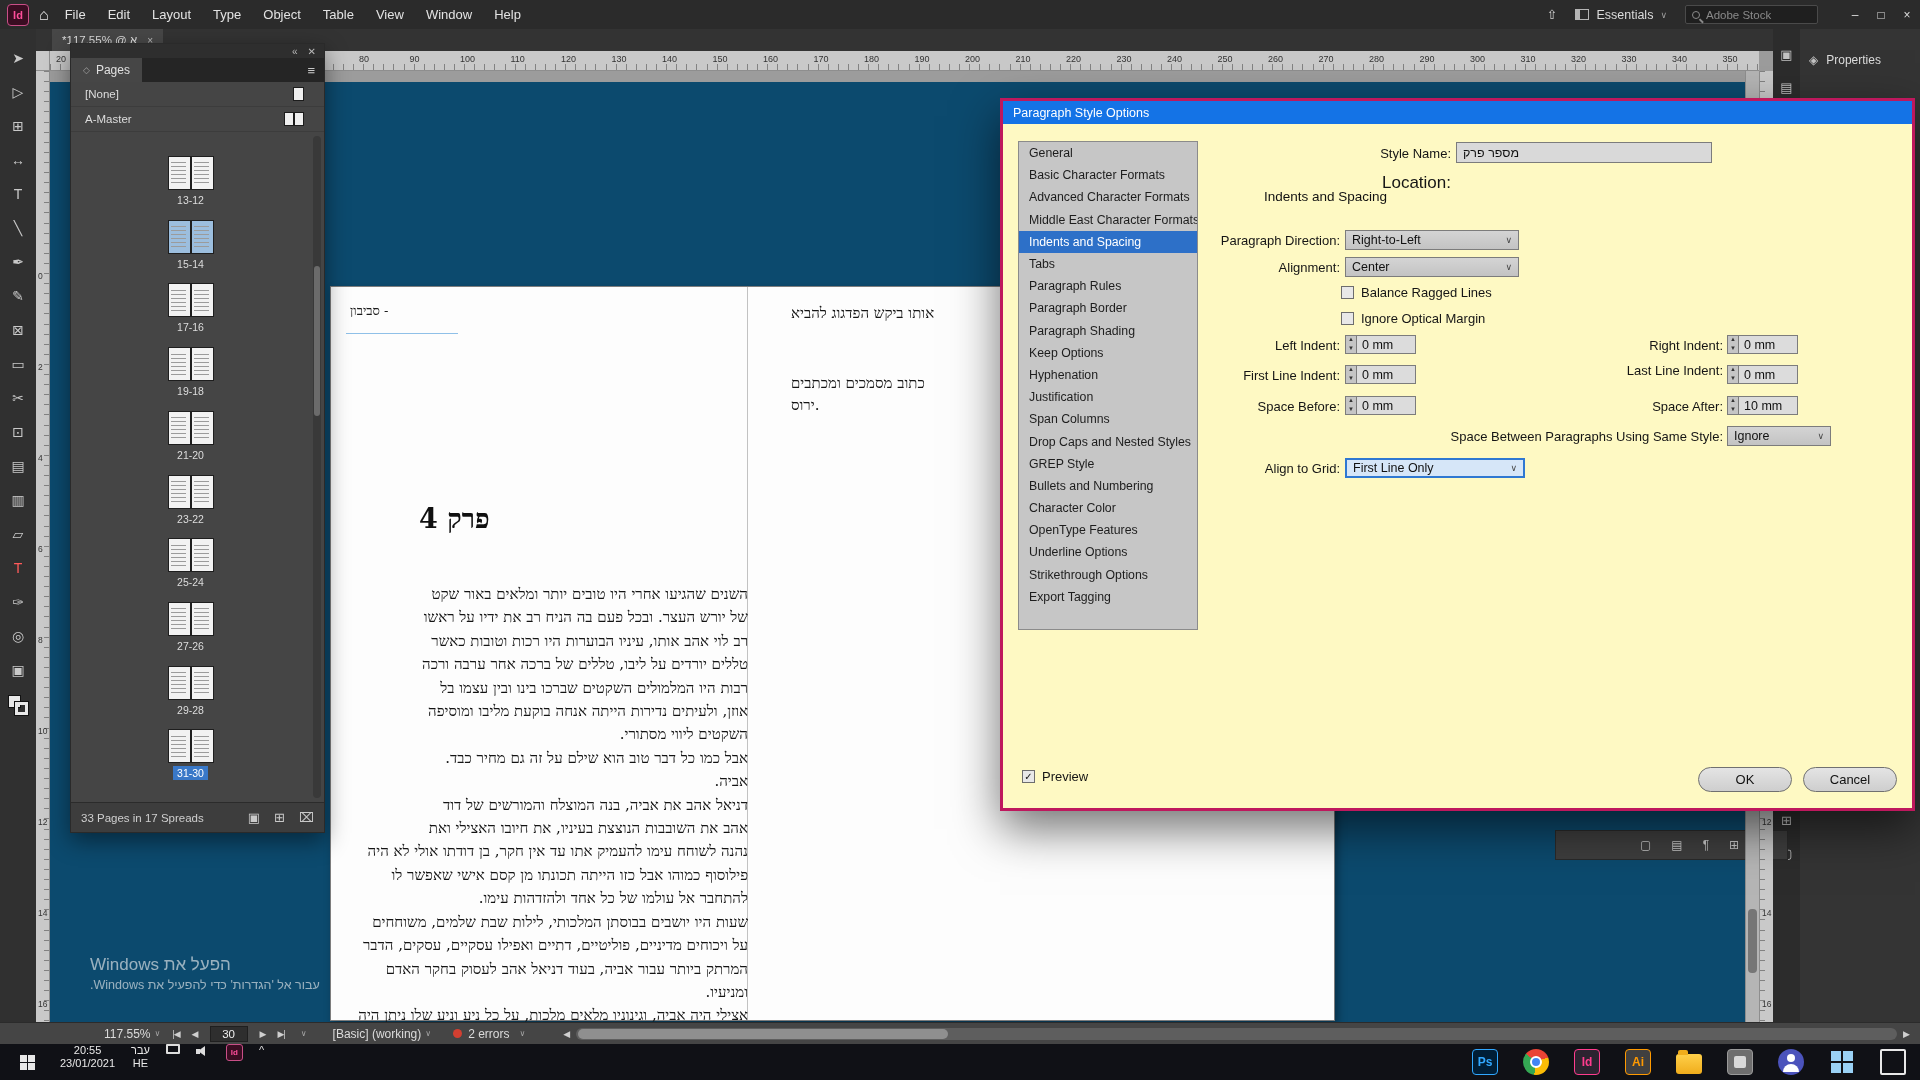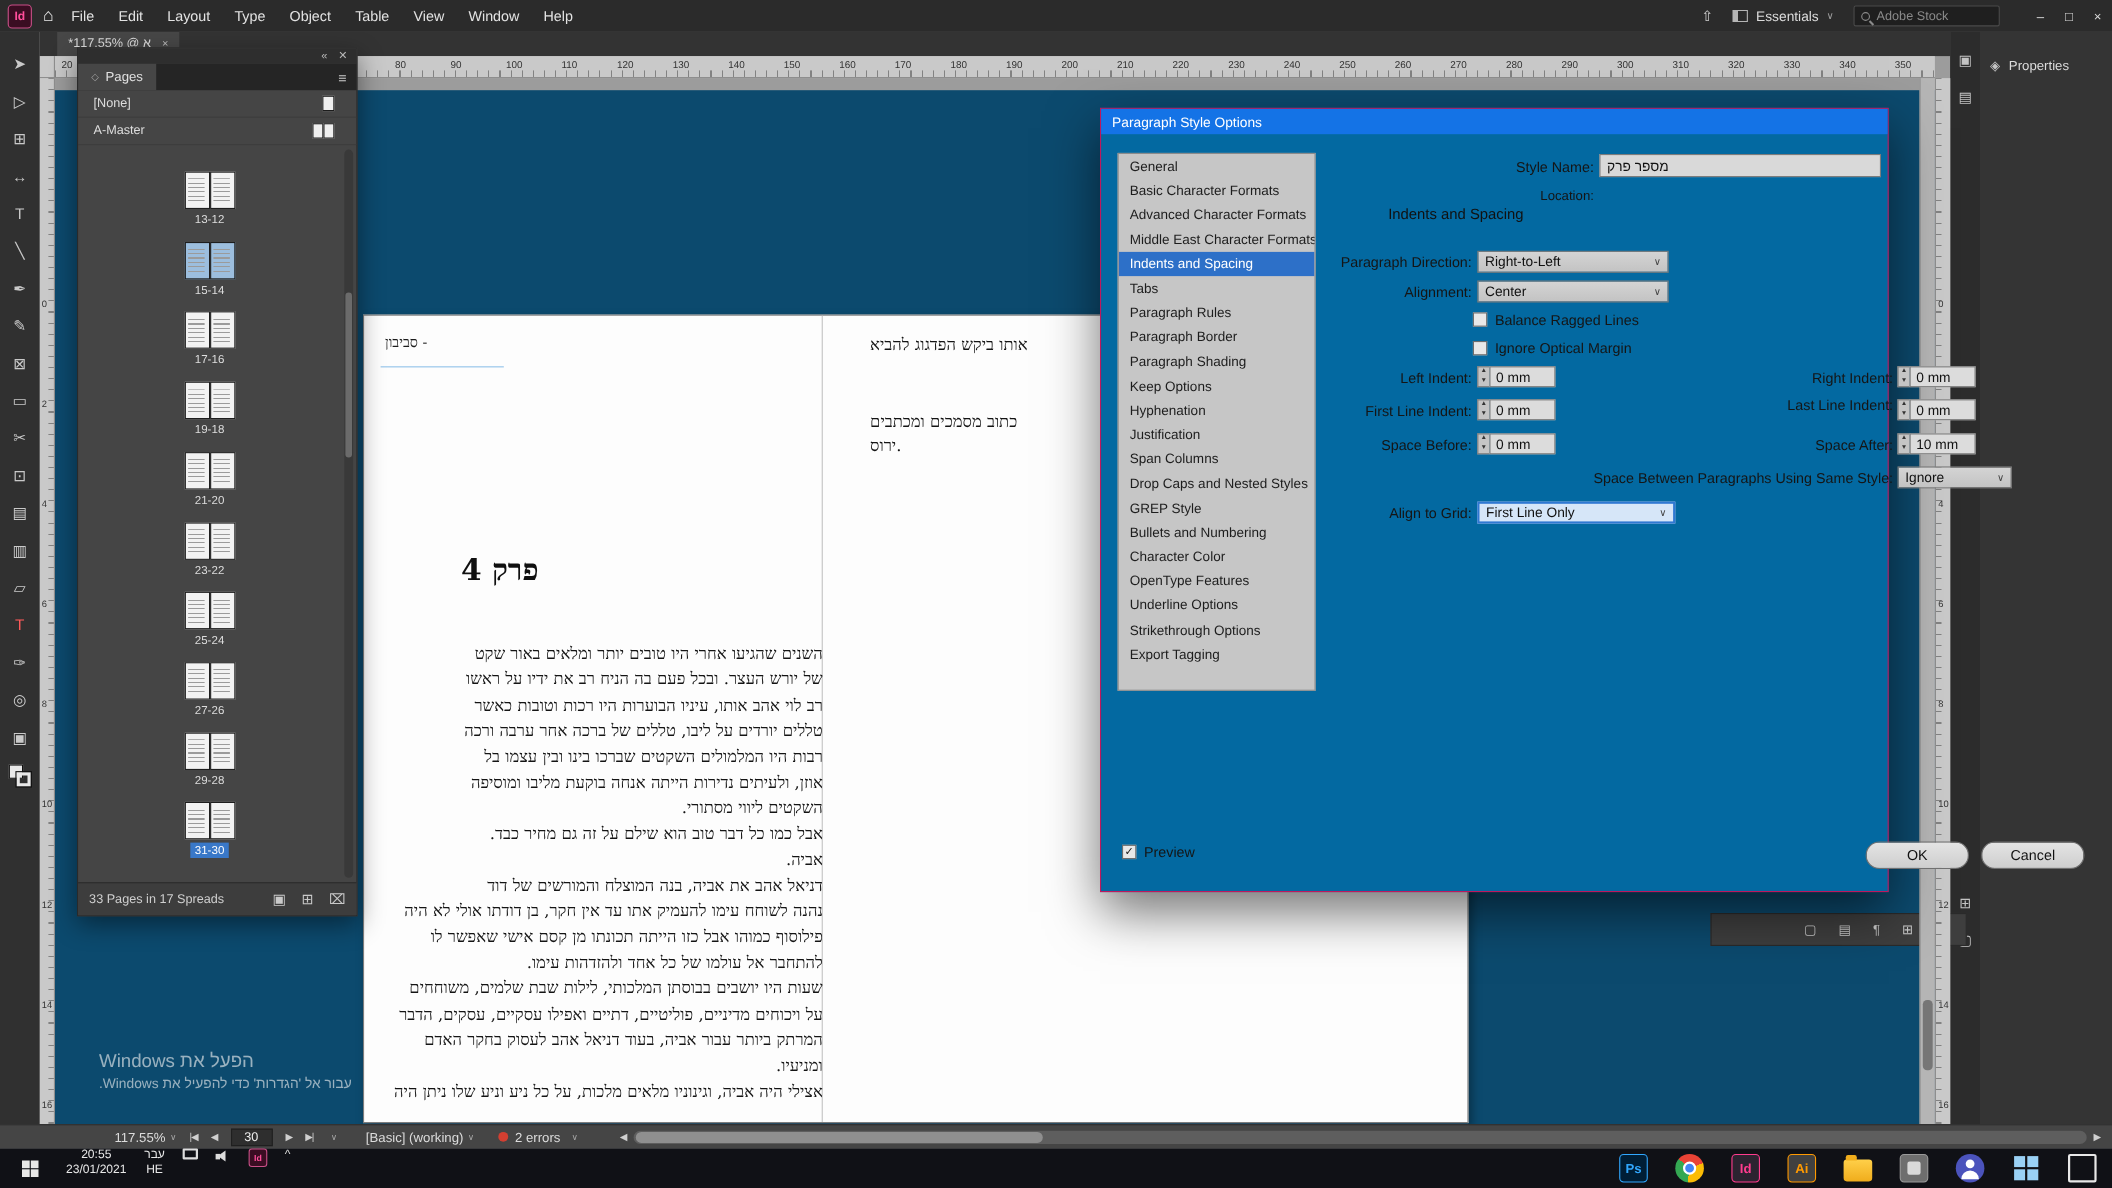--- a/index.html
+++ b/index.html
@@ -93,27 +93,27 @@
     background-size:72% 74%;background-position:50% 65%;background-repeat:no-repeat}
   .thumb.current .pg{background-color:#9cbede}
   .plabel{margin-top:3px;font-size:10.5px;color:#ddd;padding:0 4px;line-height:14px}
   .plabel.sel{background:#3978c8;color:#fff}
   .pp-scroll{position:absolute;right:3px;top:4px;bottom:4px;width:8px;background:#393939;border-radius:4px}
   .pp-scrollthumb{position:absolute;left:1px;top:130px;width:6px;height:150px;background:#6b6b6b;border-radius:3px}
   .pp-footer{height:30px;background:#3d3d3d;border-top:1px solid #2b2b2b;display:flex;align-items:center;padding:0 10px;color:#cfcfcf;font-size:11.5px;flex:0 0 auto}
   .pf-icons{margin-left:auto;display:flex;gap:14px;font-size:13px;color:#c9c9c9}
 
   
-  .dialog{position:absolute;left:1000px;top:98px;width:717px;height:713px;background:#0369a1;border:1px solid #be185d;box-shadow:0 18px 44px rgba(0,0,0,.55);z-index:100;color:#151515}
+  .dialog{position:absolute;left:1000px;top:98px;width:915px;height:713px;background:#fef9c3;border:3px solid #be185d;box-shadow:0 18px 44px rgba(0,0,0,.55);z-index:100;color:#151515}
   .dlg-title{height:23px;background:#1473e6;color:#fff;display:flex;align-items:center;padding-left:10px;font-size:12.5px}
   .dlg-sidebar{position:absolute;left:15px;top:40px;width:180px;height:489px;background:#c6c6c6;border:1px solid #8b8b8b;overflow:hidden}
   .side-item{height:22.2px;display:flex;align-items:center;padding-left:10px;font-size:12.3px;color:#1d1d1d;white-space:nowrap}
   .side-item.active{background:#2d70c8;color:#fff}
   .lab{position:absolute;text-align:right;font-size:13px;color:#151515;white-space:nowrap}
-  .lab.small{font-size:12px}
+  .lab.small{font-size:17px}
   .dlg-heading{position:absolute;left:261px;top:88px;font-size:13.5px;color:#111}
   .sn-input{position:absolute;left:453px;top:41px;width:256px;height:21px;border:1px solid #7c7c7c;background:#d9d9d9;font-size:12.5px;padding:0 6px;font-family:"Liberation Sans","DejaVu Sans",sans-serif;color:#111;text-align:left}
   .dd{position:absolute;height:20px;background:linear-gradient(#d4d4d4,#c3c3c3);border:1px solid #7c7c7c;display:flex;align-items:center;justify-content:space-between;padding:0 6px;font-size:12.5px;color:#111}
   .dd::after{content:"∨";font-size:9px;color:#444;margin-left:8px}
   .dd.focused{border:2px solid #2f78d2;background:#d6e6f8}
   .nf{position:absolute;height:19px;display:flex}
   .stepper{width:11px;display:flex;flex-direction:column;border:1px solid #7c7c7c;border-right:none;background:#c5c5c5}
   .stepper i{flex:1;font-style:normal;font-size:6px;line-height:7px;text-align:center;color:#333}
   .stepper i:first-child::before{content:"▲"}
   .stepper i:last-child::before{content:"▼"}
@@ -315,20 +315,21 @@
           <div class="bline">השנים שהגיעו אחרי היו טובים יותר ומלאים באור שקט</div>
           <div class="bline">של יורש העצר. ובכל פעם בה הניח רב את ידיו על ראשו</div>
           <div class="bline">רב לוי אהב אותו, עיניו הבוערות היו רכות וטובות כאשר</div>
           <div class="bline">טללים יורדים על ליבו, טללים של ברכה אחר ערבה ורכה</div>
           <div class="bline">רבות היו המלמולים השקטים שברכו בינו ובין עצמו בל</div>
           <div class="bline">אוזן, ולעיתים נדירות הייתה אנחה בוקעת מליבו ומוסיפה</div>
           <div class="bline">השקטים ליווי מסתורי.</div>
           <div class="bline">אבל כמו כל דבר טוב הוא שילם על זה גם מחיר כבד.</div>
           <div class="bline">אביה.</div>
           <div class="bline">דניאל אהב את אביה, בנה המוצלח והמורשים של דוד</div>
+          <div class="bline">אהב את השובבות הנוצצת בעיניו, את חיובו האצילי ואת</div>
           <div class="bline">נהנה לשוחח עימו להעמיק אתו עד אין חקר, בן דודתו אולי לא היה</div>
           <div class="bline">פילוסוף כמוהו אבל כזו הייתה תכונתו מן קסם אישי שאפשר לו</div>
           <div class="bline">להתחבר אל עולמו של כל אחד ולהזדהות עימו.</div>
           <div class="bline">שעות היו יושבים בבוסתן המלכותי, לילות שבת שלמים, משוחחים</div>
           <div class="bline">על ויכוחים מדיניים, פוליטיים, דתיים ואפילו עסקיים, עסקים, הדבר</div>
           <div class="bline">המרתק ביותר עבור אביה, בעוד דניאל אהב לעסוק בחקר האדם</div>
           <div class="bline">ומניעיו.</div>
           <div class="bline">אצילי היה אביה, וגינוניו מלאים מלכות, על כל ניע וניע שלו ניתן היה</div>
         </div>
     </div>

